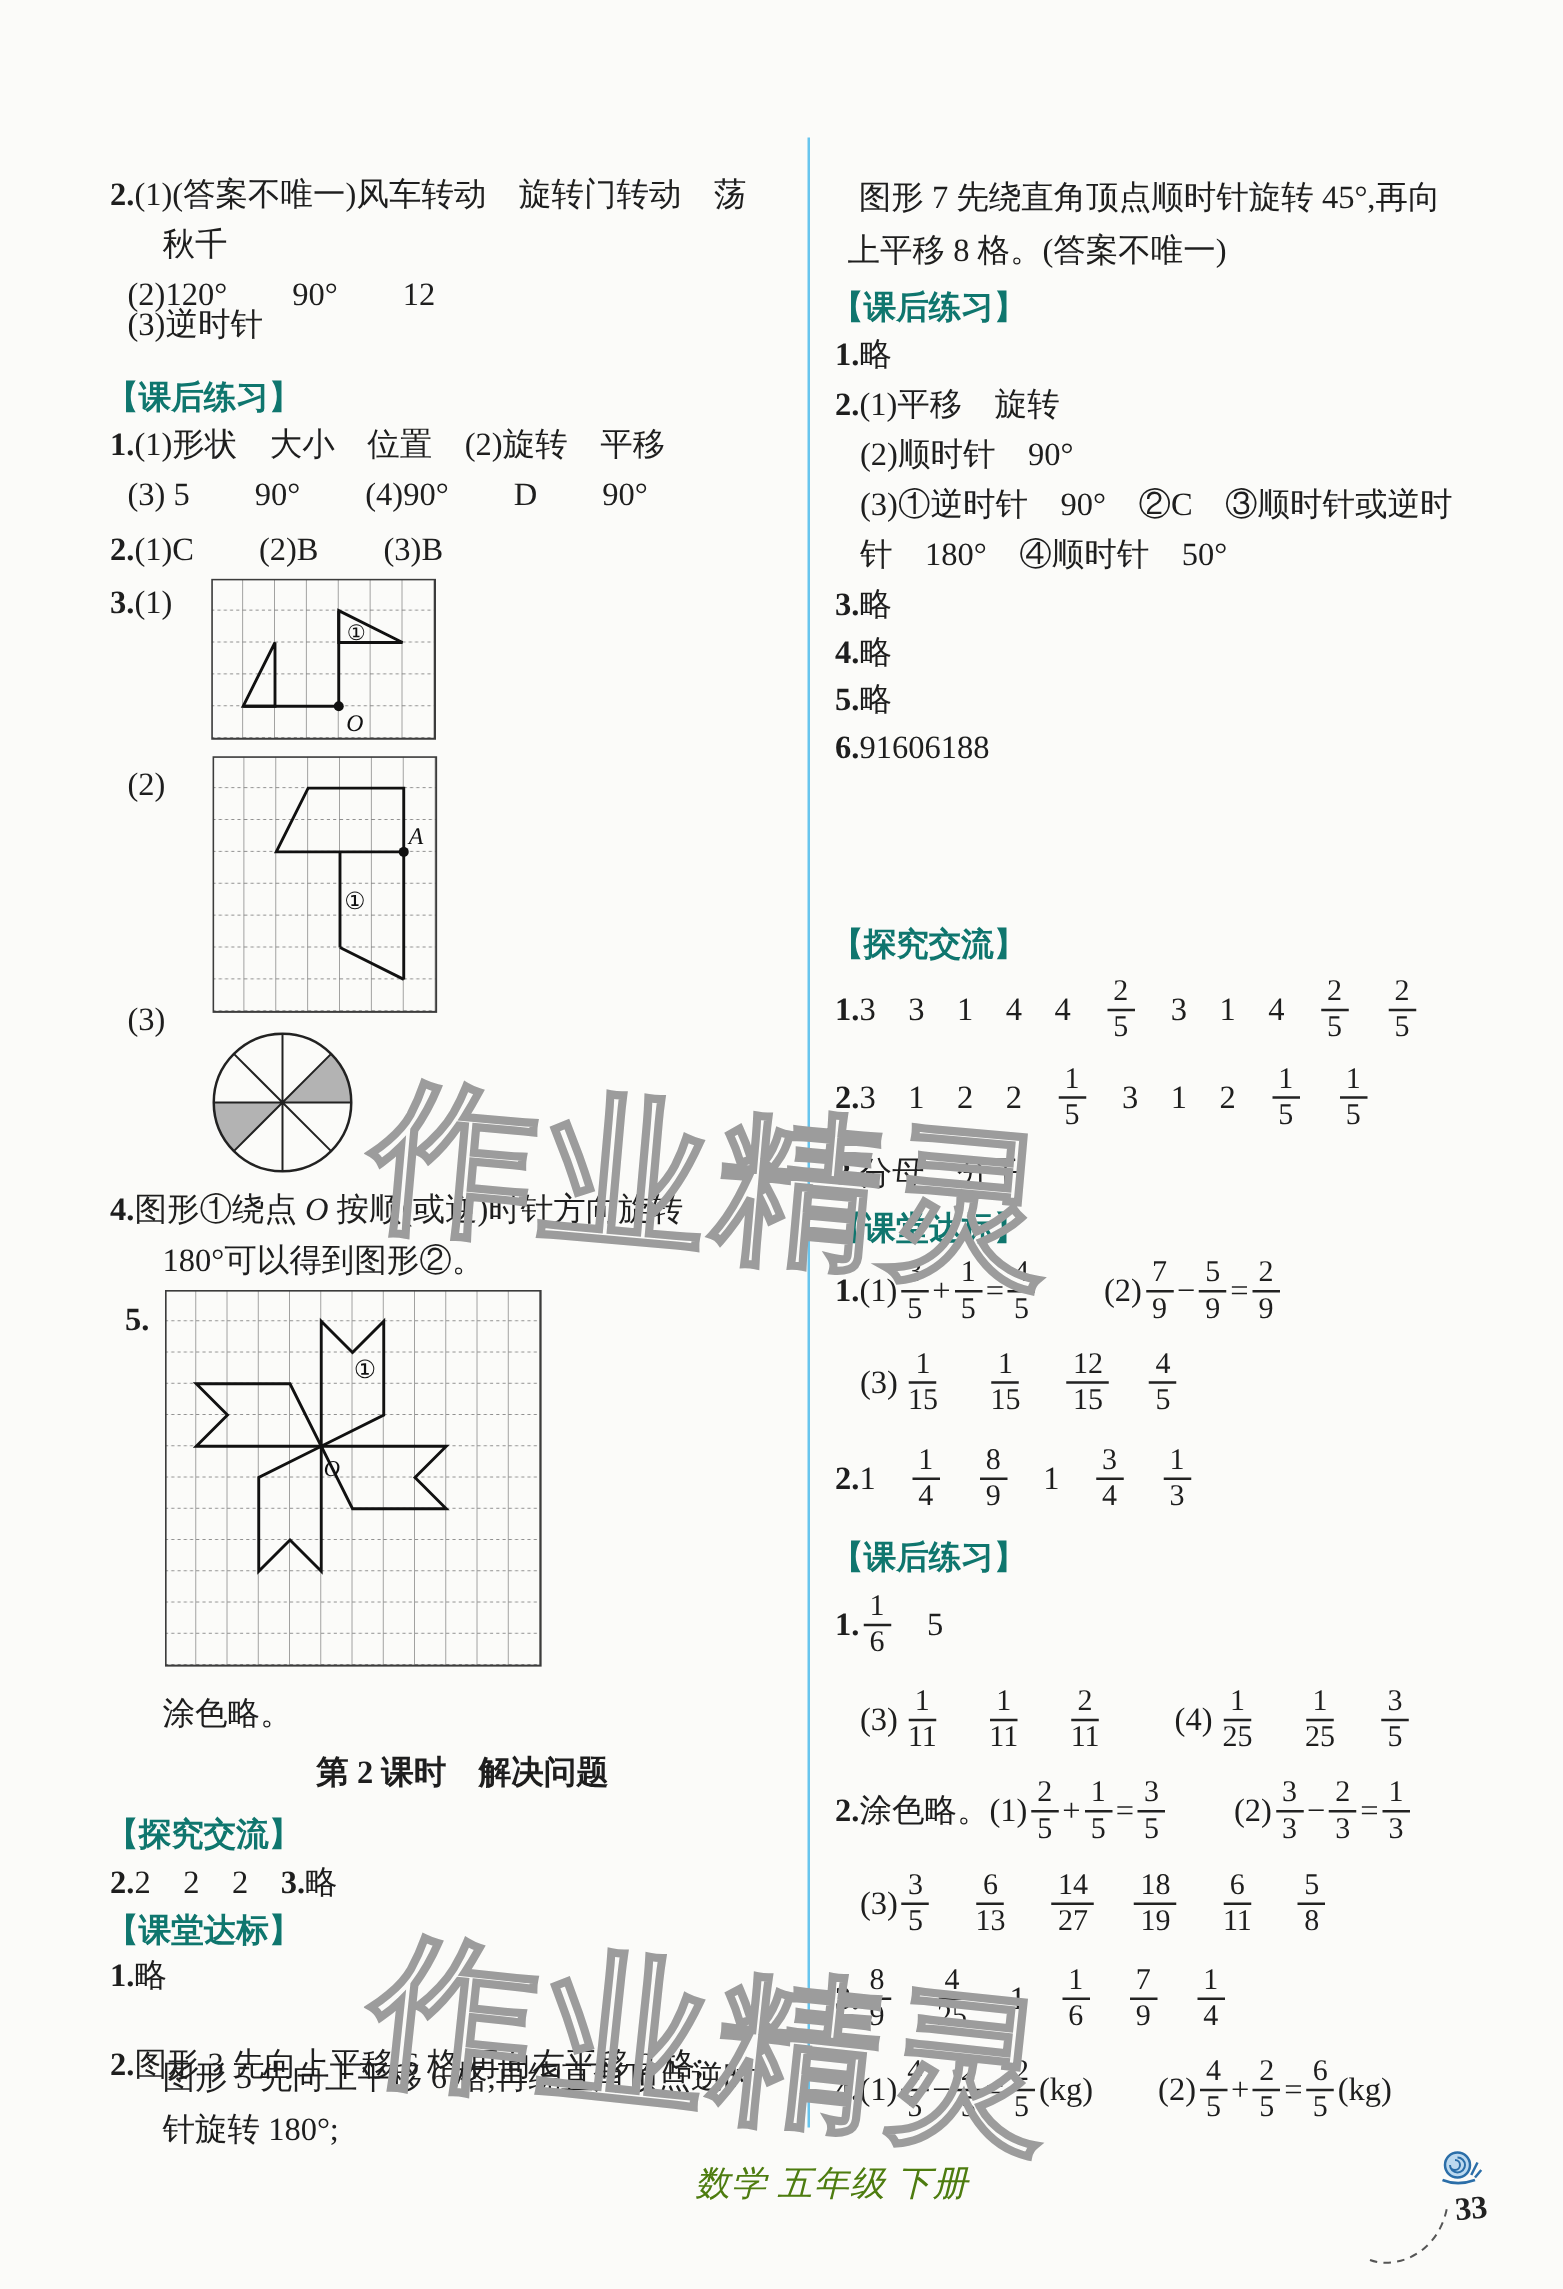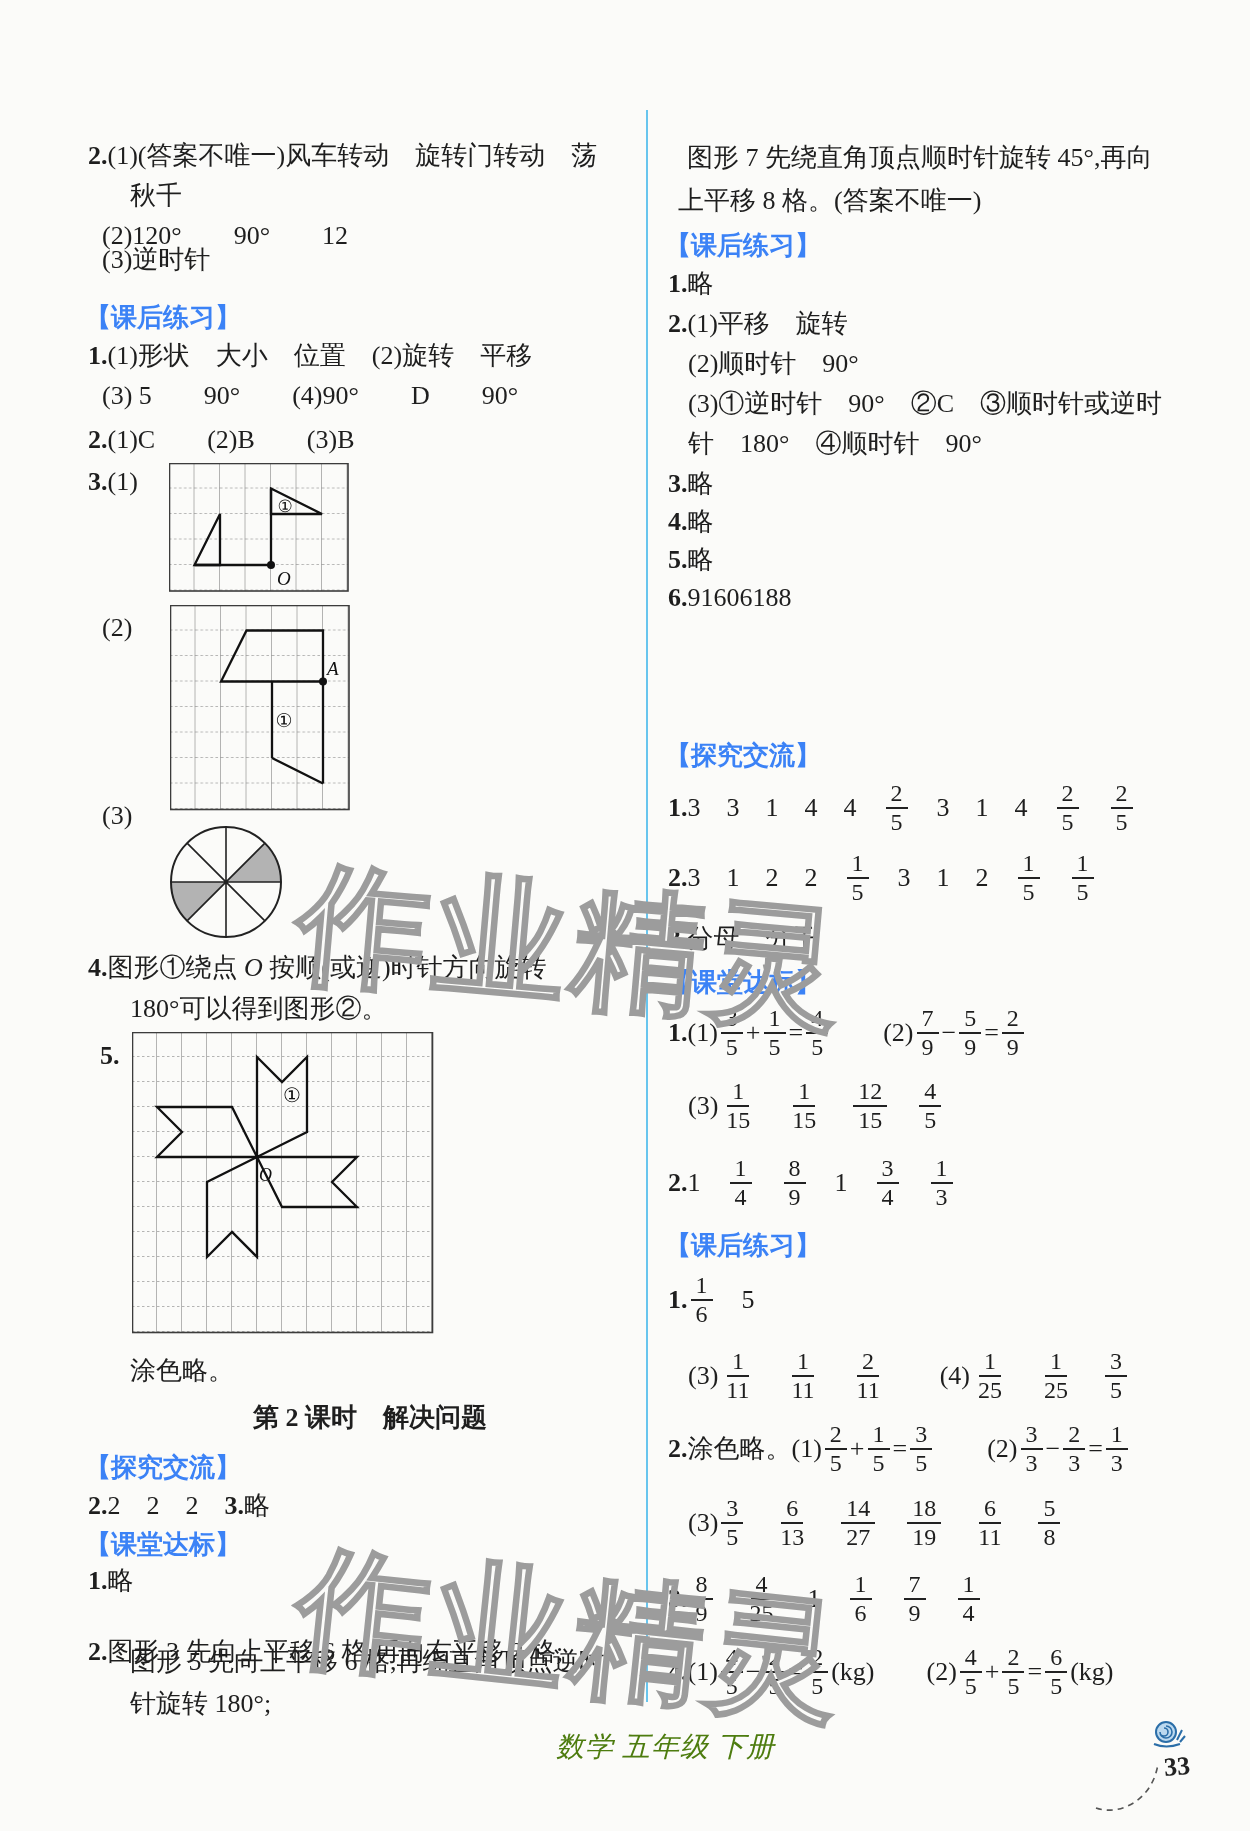--- a/index.html
+++ b/index.html
@@ -3,21 +3,21 @@
 <meta charset="utf-8">
 <style>
   html,body{margin:0;padding:0;background:#e8e8e8;}
   .page{position:relative;width:1250px;height:1831px;background:#fbfbf9;overflow:hidden;
         font-family:"Liberation Serif","DejaVu Serif",serif;color:#1e1e1e;}
   .line{position:absolute;font-size:26px;line-height:1.25;white-space:pre;}
   .fline{position:absolute;display:flex;align-items:center;font-size:26px;white-space:pre;}
   .fline span{white-space:pre;}
   .bold{font-weight:700;}
   .ital{font-style:italic;}
-  .bluehead{position:absolute;font-size:26px;font-weight:700;color:#3b82f6;white-space:pre;}
+  .bluehead{position:absolute;font-size:26px;font-weight:700;color:#0f766e;white-space:pre;}
   .chead{position:absolute;font-weight:700;text-align:center;white-space:pre;}
   .frac{display:inline-flex;flex-direction:column;align-items:center;margin:0 3px;
         font-size:24px;line-height:1.12;}
   .frac .fn{padding:0 5px;border-bottom:2px solid #222;}
   .frac .fd{padding:0 5px;}
   .divider{position:absolute;left:646px;top:110px;width:2px;height:1592px;background:#68c5ee;}
   .diag{position:absolute;}
   .wm{position:absolute;pointer-events:none;z-index:6;transform-origin:left center;}
   .wm text{font-family:"DejaVu Sans","Liberation Sans",sans-serif;font-weight:700;
            fill:none;stroke:#9c9c9c;stroke-width:2.4px;}
@@ -115,21 +115,21 @@
   <div class="line" style="left:130px;top:1646px"><span>图形 5 先向上平移 6 格,再绕直角顶点逆时</span></div>
   <div class="line" style="left:130px;top:1688px"><span>针旋转 180°;</span></div>
 
   <div class="line" style="left:687px;top:142px"><span>图形 7 先绕直角顶点顺时针旋转 45°,再向</span></div>
   <div class="line" style="left:678px;top:185px"><span>上平移 8 格。(答案不唯一)</span></div>
   <div class="bluehead" style="left:665px;top:228px">【课后练习】</div>
   <div class="line" style="left:668px;top:268px"><span class="bold">1.</span><span>略</span></div>
   <div class="line" style="left:668px;top:308px"><span class="bold">2.</span><span>(1)平移　旋转</span></div>
   <div class="line" style="left:688px;top:348px"><span>(2)顺时针　90°</span></div>
   <div class="line" style="left:688px;top:388px"><span>(3)①逆时针　90°　②C　③顺时针或逆时</span></div>
-  <div class="line" style="left:688px;top:428px"><span>针　180°　④顺时针　90°</span></div>
+  <div class="line" style="left:688px;top:428px"><span>针　180°　④顺时针　50°</span></div>
   <div class="line" style="left:668px;top:468px"><span class="bold">3.</span><span>略</span></div>
   <div class="line" style="left:668px;top:506px"><span class="bold">4.</span><span>略</span></div>
   <div class="line" style="left:668px;top:544px"><span class="bold">5.</span><span>略</span></div>
   <div class="line" style="left:668px;top:582px"><span class="bold">6.</span><span>91606188</span></div>
 
 
   <div class="bluehead" style="left:665px;top:738px">【探究交流】</div>
   <div class="fline" style="left:668px;top:780px"><span class="bold">1.</span><span>3　3　1　4　4　</span><span class="frac"><span class="fn">2</span><span class="fd">5</span></span><span>　3　1　4　</span><span class="frac"><span class="fn">2</span><span class="fd">5</span></span><span>　</span><span class="frac"><span class="fn">2</span><span class="fd">5</span></span></div>
   <div class="fline" style="left:668px;top:850px"><span class="bold">2.</span><span>3　1　2　2　</span><span class="frac"><span class="fn">1</span><span class="fd">5</span></span><span>　3　1　2　</span><span class="frac"><span class="fn">1</span><span class="fd">5</span></span><span>　</span><span class="frac"><span class="fn">1</span><span class="fd">5</span></span></div>
   <div class="line" style="left:668px;top:923px"><span class="bold">3.</span><span>分母　分子</span></div>

